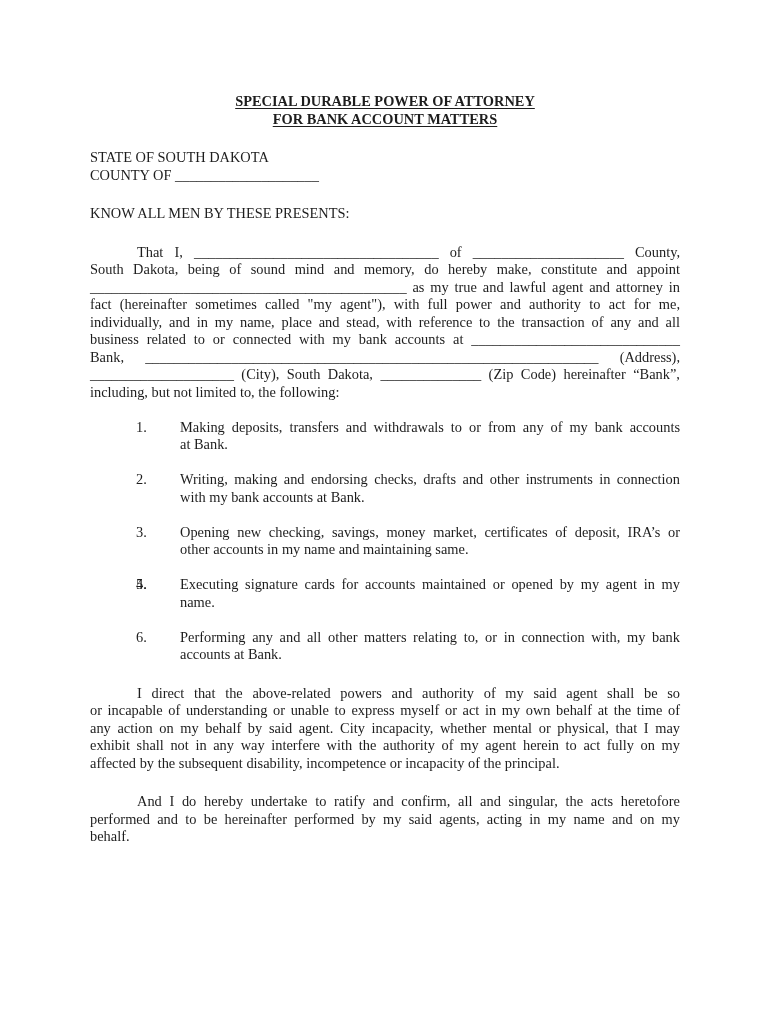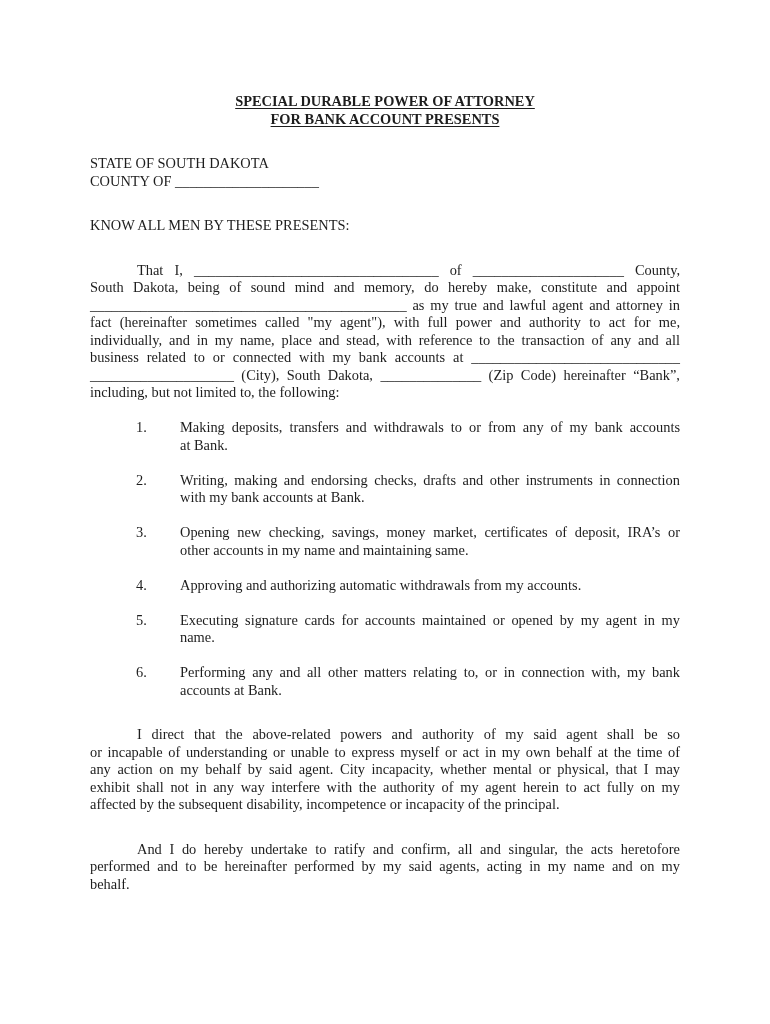--- a/index.html
+++ b/index.html
@@ -14,36 +14,36 @@
     line-height: 17.5px;
     color: #1d1d1d;
   }
   .doc { padding: 93px 90px 0 90px; }
   .doc-title { text-align: center; font-weight: 700; }
   .doc-title .ul {
     text-decoration: underline;
     text-decoration-thickness: 1.3px;
     text-underline-offset: 2px;
   }
-  .blk { margin-top: 27px; }
+  .blk { margin-top: 21px; }
   .jl { text-align: justify; text-align-last: justify; }
   .jl.end { text-align: left; text-align-last: left; }
   .ind { text-indent: 47px; }
   .li { position: relative; padding-left: 90px; margin-top: 17.5px; }
   .li .num { position: absolute; left: 46px; top: 0; }
 </style>
 </head>
 <body>
 
 <div class="page">
   <div class="doc">
 
     <div class="doc-title">
       <div><span class="ul">SPECIAL DURABLE POWER OF ATTORNEY</span></div>
-      <div><span class="ul">FOR BANK ACCOUNT PRESENTS</span></div>
+      <div><span class="ul">FOR BANK ACCOUNT MATTERS</span></div>
     </div>
 
     <div class="blk">
       <div>STATE OF SOUTH DAKOTA</div>
       <div>
         <span>COUNTY OF</span>
         <span>____________________</span>
       </div>
     </div>
 
@@ -62,20 +62,25 @@
         <span>____________________________________________</span>
         <span>as my true and lawful agent and attorney in</span>
       </div>
       <div class="jl">fact (hereinafter sometimes called "my agent"), with full power and authority to act for me,</div>
       <div class="jl">individually, and in my name, place and stead, with reference to the transaction of any and all</div>
       <div class="jl">
         <span>business related to or connected with my bank accounts at</span>
         <span>_____________________________</span>
       </div>
       <div class="jl">
+        <span>Bank,</span>
+        <span>_______________________________________________________________</span>
+        <span>(Address),</span>
+      </div>
+      <div class="jl">
         <span>____________________</span>
         <span>(City), South Dakota,</span>
         <span>______________</span>
         <span>(Zip Code) hereinafter “Bank”,</span>
       </div>
       <div class="jl end">including, but not limited to, the following:</div>
     </div>
 
     <div class="list">
 
@@ -92,21 +97,20 @@
       </div>
 
       <div class="li">
         <span class="num">3.</span>
         <div class="jl">Opening new checking, savings, money market, certificates of deposit, IRA’s or</div>
         <div class="jl end">other accounts in my name and maintaining same.</div>
       </div>
 
       <div class="li">
         <span class="num">4.</span>
-        <div class="jl end">Approving and authorizing automatic withdrawals from my accounts.</div>
       </div>
 
       <div class="li">
         <span class="num">5.</span>
         <div class="jl">Executing signature cards for accounts maintained or opened by my agent in my</div>
         <div class="jl end">name.</div>
       </div>
 
       <div class="li">
         <span class="num">6.</span>

